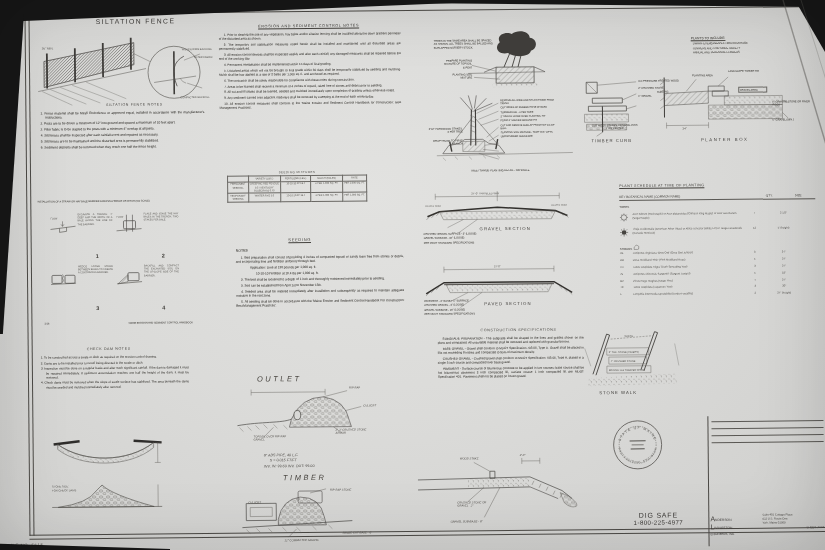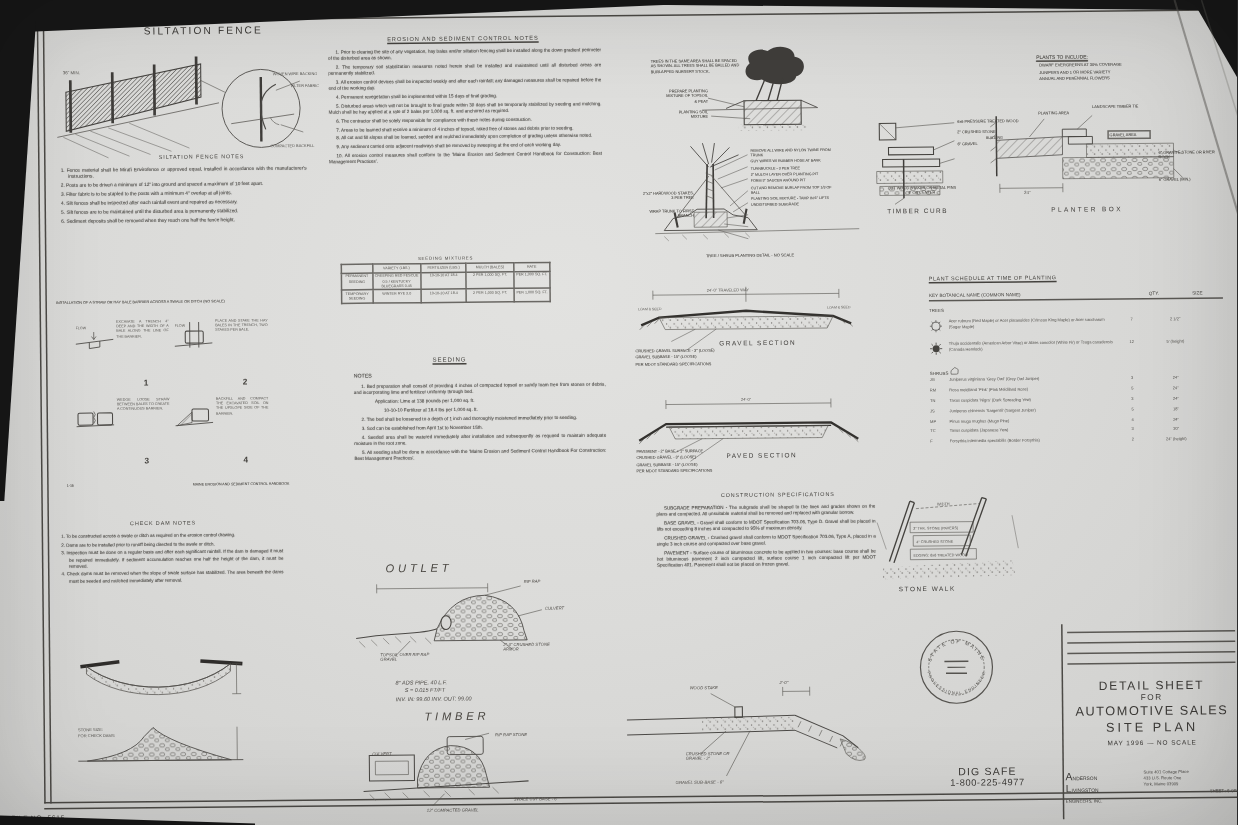--- a/index.html
+++ b/index.html
@@ -581,27 +581,20 @@
       <line x1="24" y1="27" x2="36" y2="27" stroke="#55534f" stroke-width="0.7"></line>
       <line x1="23" y1="31" x2="37" y2="31" stroke="#55534f" stroke-width="1"></line>
     </svg>
 
     <div class="abs bline" style="left:706px;top:419px;width:.7px;height:130px;"></div>
     <div class="abs" style="left:710px;top:424px;width:112px;border-top:.6px solid #5a5854;"></div>
     <div class="abs" style="left:710px;top:431px;width:112px;border-top:.6px solid #5a5854;"></div>
     <div class="abs" style="left:710px;top:438px;width:112px;border-top:.6px solid #5a5854;"></div>
     <div class="abs" style="left:710px;top:445px;width:112px;border-top:.6px solid #5a5854;"></div>
 
-    <div class="abs ctr" style="left:708px;top:456px;width:116px;color:#3c3a37;">
-      <div style="font-size:8px;letter-spacing:1.2px;">DETAIL  SHEET</div>
-      <div style="font-size:5.5px;letter-spacing:1px;margin-top:.5px;">FOR</div>
-      <div style="font-size:8.5px;letter-spacing:1px;margin-top:.5px;">AUTOMOTIVE  SALES</div>
-      <div style="font-size:8.5px;letter-spacing:2px;margin-top:.5px;">SITE  PLAN</div>
-      <div style="font-size:4.3px;letter-spacing:.6px;margin-top:3px;">MAY   1996    —    NO  SCALE</div>
-    </div>
     <div class="abs" style="left:708px;top:517px;width:116px;display:flex;color:#3f3d3a;">
       <div style="width:52px;">
         <div style="font-size:3.3px;line-height:1.35;"><span style="font-size:7px;">A</span><span>NDERSON</span></div>
         <div style="font-size:3.3px;line-height:1.35;margin-top:-1px;"><span style="font-size:7px;">L</span><span>IVINGSTON</span></div>
         <div style="font-size:2.9px;">ENGINEERS, INC.</div>
       </div>
       <div style="width:62px;font-size:2.8px;line-height:1.4;color:#4c4a47;">
         <div>Suite 401 Cottage Place</div>
         <div>433  U.S. Route One</div>
         <div>York, Maine   03909</div>

